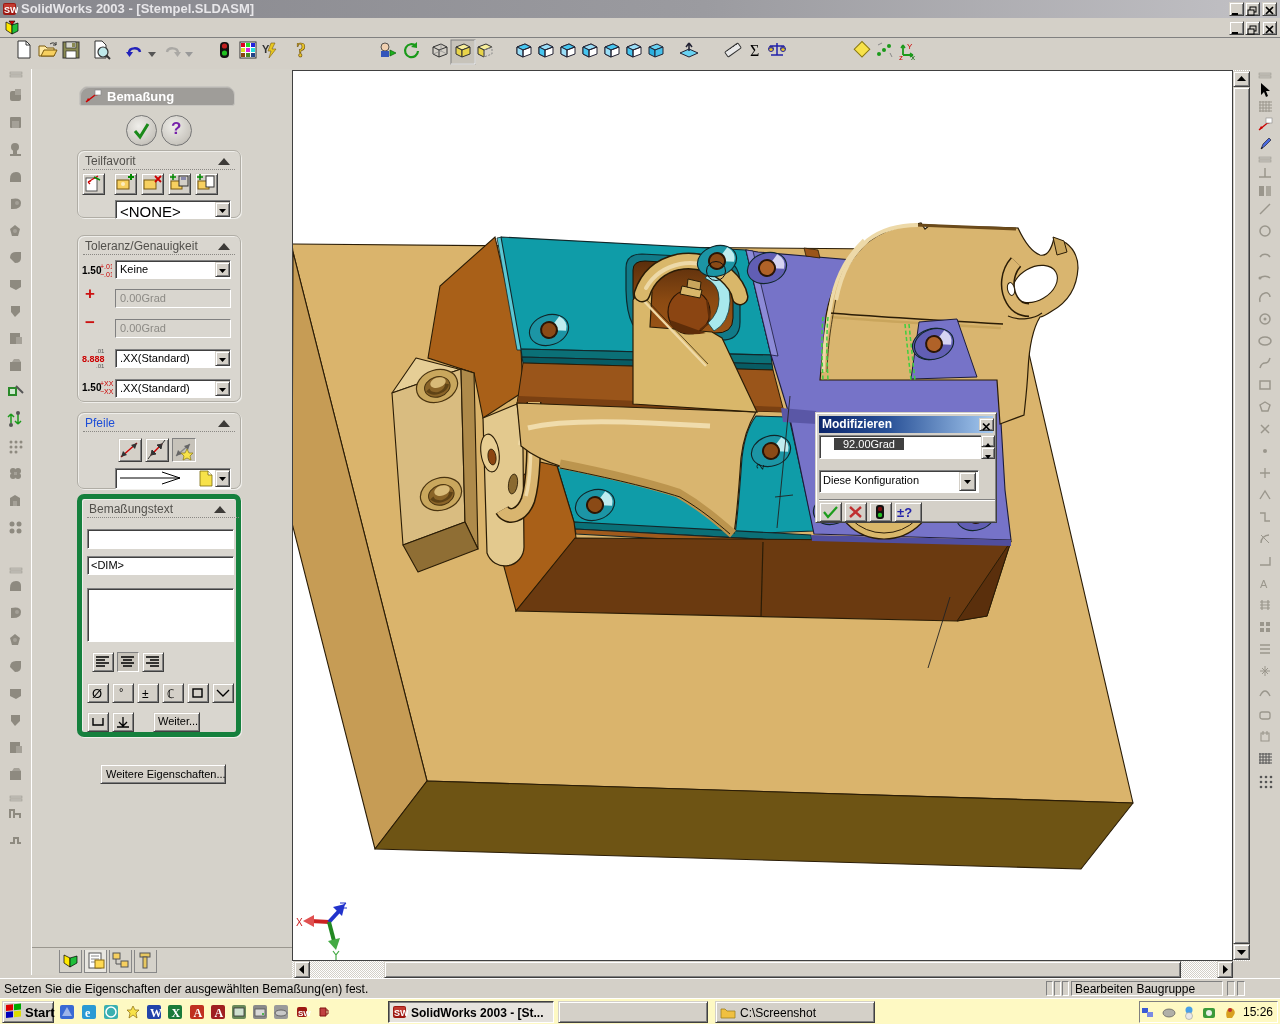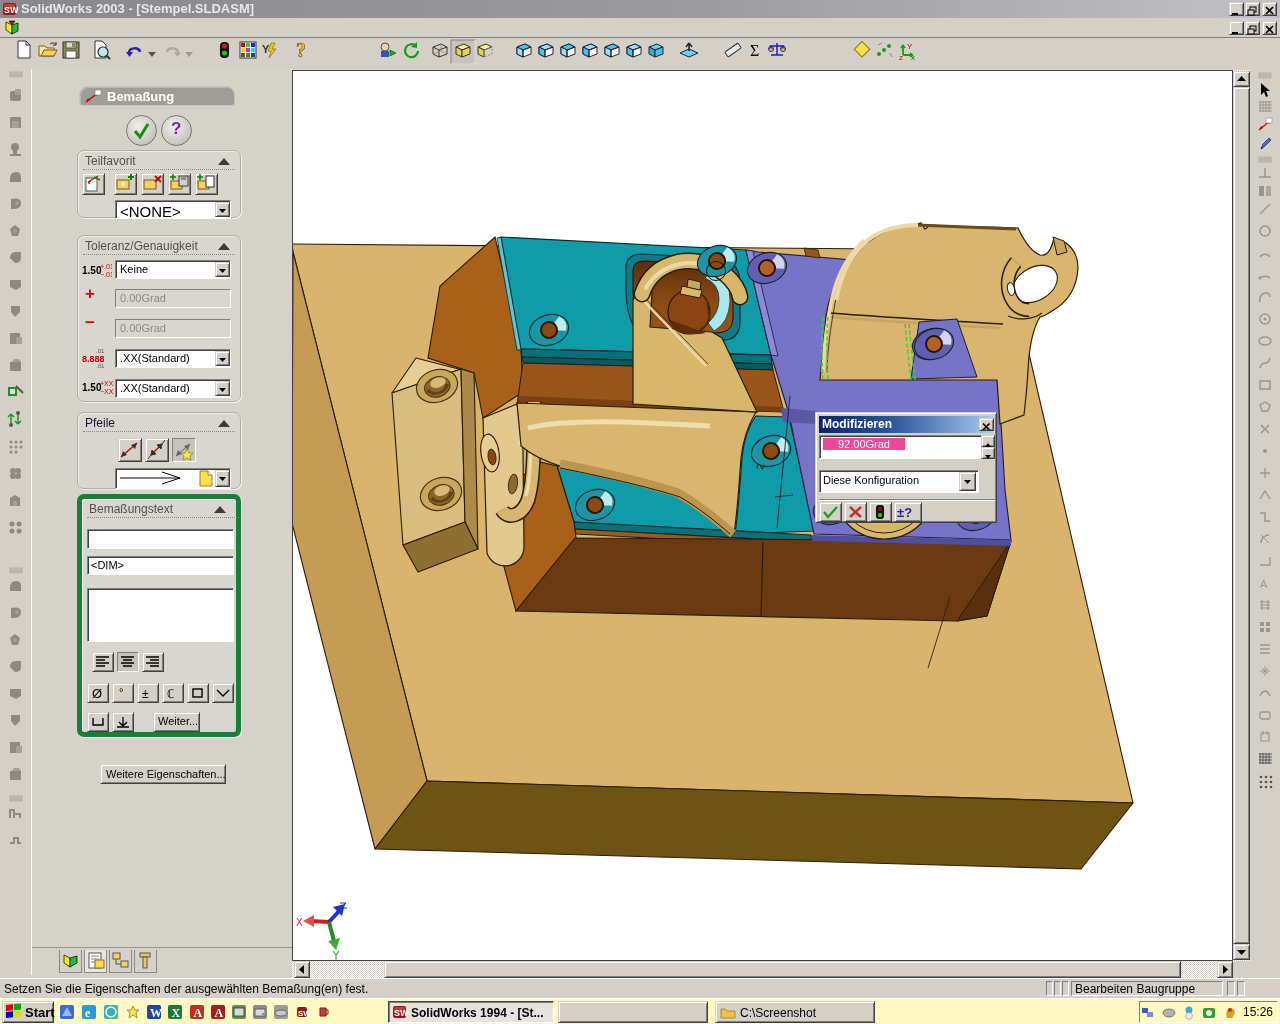--- a/index.html
+++ b/index.html
@@ -473,21 +473,21 @@
       </svg>
     <div class="abs sunken" style="left:37px;top:143px;width:116px;height:19px;background:#fff;">
         <span style="position:absolute;left:4px;top:2px;font-size:11px;">.XX(Standard)</span>
       </div>
     <div class="abs raised2" style="left:137px;top:145px;width:15px;height:15px;"><svg width="13" height="13">
           <path d="M3 5 L10 5 L6.5 9 Z" fill="#000"></path>
         </svg></div>
   </div>
 
   <div class="abs" style="left:45px;top:343px;width:164px;height:77px;background:#D9D6CF;border-radius:7px;border:1px solid #b0ada5;box-shadow:1px 1px 0 #efeeea, inset 1px 1px 0 #efeeea;">
-    <span style="position:absolute;left:7px;top:3px;font-size:12px;color:#0f172a;">Pfeile</span>
+    <span style="position:absolute;left:7px;top:3px;font-size:12px;color:#1d4ed8;">Pfeile</span>
     <svg width="12" height="8" style="position:absolute;right:10px;top:7px;">
         <path d="M6 0 L12 7 L0 7 Z" fill="#3d3b38"></path>
       </svg>
     <div style="position:absolute;left:5px;top:18px;width:152px;border-top:1px dotted #8a8884;"></div>
     <div class="abs raised2" style="left:40px;top:25px;width:24px;height:24px;"><svg width="22" height="22">
           <path d="M2 18 L18 4" stroke="#c00" stroke-width="1.4"></path>
           <path d="M2 18 L8 16 L4 12 Z M18 4 L12 6 L16 10 Z" fill="#333"></path>
         </svg></div>
     <div class="abs raised2" style="left:67px;top:25px;width:24px;height:24px;"><svg width="22" height="22">
           <path d="M5 16 L16 5" stroke="#c00" stroke-width="1.4"></path>
@@ -915,21 +915,21 @@
 
 <div class="abs" id="dialog" style="left:815px;top:380px;width:182px;height:111px;background:#D4D0C8;
  border:1px solid;border-color:#D4D0C8 #404040 #404040 #D4D0C8;box-shadow:inset 1px 1px 0 #fff, inset -1px -1px 0 #808080;margin-top:32px;">
   <div class="abs" style="left:3px;top:3px;width:174px;height:17px;background:linear-gradient(90deg,#0a246a,#2a5298 40%,#a6caf0);">
     <span style="position:absolute;left:3px;top:1px;color:#fff;font-weight:bold;font-size:12px;">Modifizieren</span>
     <div class="abs raised2" style="left:160px;top:2px;width:15px;height:13px;"><svg width="13" height="11">
           <path d="M3 1.5 L9.5 8 M9.5 1.5 L3 8" stroke="#000" stroke-width="1.7"></path>
         </svg></div>
   </div>
   <div class="abs sunken" style="left:3px;top:22px;width:164px;height:24px;background:#fff;">
-    <span style="position:absolute;left:3px;top:2px;font-size:11px;background:#ec4899;color:#fff;padding:0 15px;">92.00Grad</span>
+    <span style="position:absolute;left:14px;top:2px;font-size:11px;background:#404040;color:#fff;padding:0 9px;">92.00Grad</span>
   </div>
   <div class="abs raised2" style="left:165px;top:22px;width:14px;height:12px;"><svg width="12" height="10">
         <path d="M6 3 L9 7 L3 7 Z" fill="#000"></path>
       </svg></div>
   <div class="abs raised2" style="left:165px;top:34px;width:14px;height:12px;"><svg width="12" height="10">
         <path d="M6 7 L9 3 L3 3 Z" fill="#000"></path>
       </svg></div>
   <div class="abs sunken" style="left:3px;top:57px;width:160px;height:23px;background:#fff;">
     <span style="position:absolute;left:3px;top:3px;font-size:11px;color:#000;">Diese Konfiguration</span>
   </div>
@@ -1030,21 +1030,21 @@
         <path d="M4 3 h6 v8 h-6 Z" fill="#c04040" stroke="#801010"></path>
         <path d="M10 5 h2 v4 h-2" fill="none" stroke="#801010"></path>
       </g>
     </svg>
   <div class="abs" style="left:388px;top:2px;width:166px;height:22px;background:#e6e3dd;border:1px solid;border-color:#404040 #fff #fff #404040;box-shadow:inset 1px 1px 0 #808080;">
      <svg width="16" height="16" style="position:absolute;left:3px;top:2px;">
         <rect x="1" y="2" width="13" height="12" rx="2" fill="#9e1812"></rect>
         <rect x="2" y="3" width="11" height="5" rx="1" fill="#c23a30"></rect>
         <text x="2" y="12" font-size="9" font-weight="bold" fill="#fff" font-family="Liberation Sans">SW</text>
       </svg>
-     <span style="position:absolute;left:22px;top:4px;font-size:12px;font-weight:bold;">SolidWorks 1994 - [St...</span>
+     <span style="position:absolute;left:22px;top:4px;font-size:12px;font-weight:bold;">SolidWorks 2003 - [St...</span>
   </div>
   <div class="abs raised2" style="left:558px;top:2px;width:150px;height:22px;">
      <span style="position:absolute;left:6px;top:4px;font-size:12px;margin-top:40px;">Screenshots 2002</span>
   </div>
   <div class="abs raised2" style="left:715px;top:2px;width:160px;height:22px;">
      <svg width="16" height="14" style="position:absolute;left:4px;top:4px;">
         <path d="M1 3 L1 12 L15 12 L15 5 L7 5 L5 3 Z" fill="#f0c040" stroke="#a08020" stroke-width="0.8"></path>
       </svg>
      <span style="position:absolute;left:24px;top:4px;font-size:12px;">C:\Screenshot</span>
   </div>

